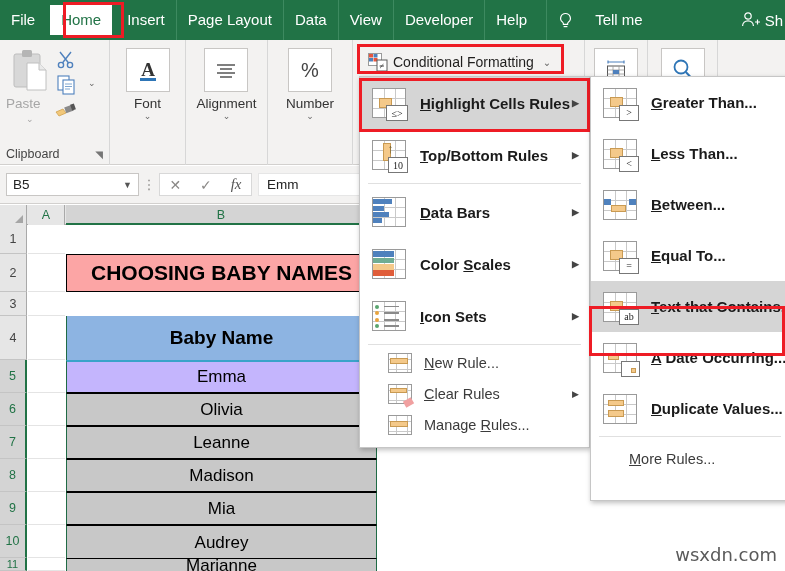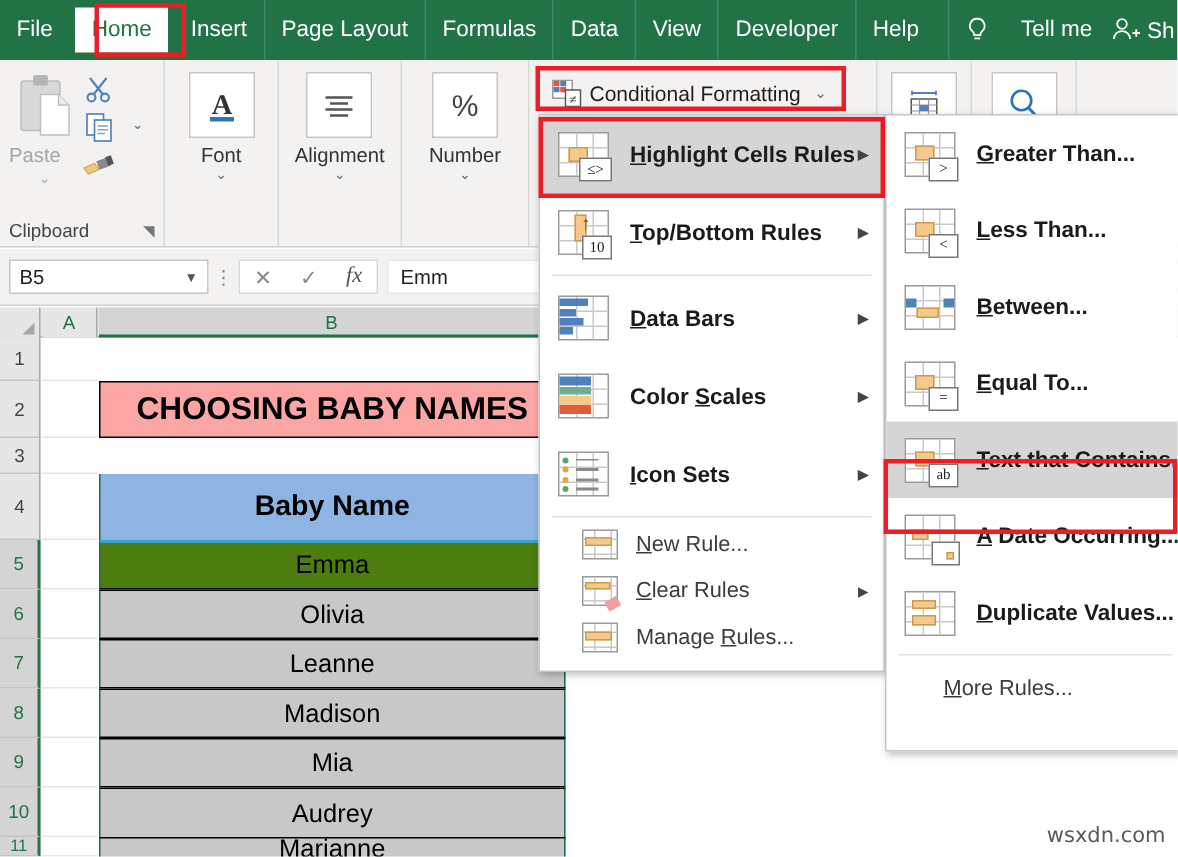--- a/index.html
+++ b/index.html
@@ -153,21 +153,21 @@
   }
   .hdr-cell {
     font-weight: bold; font-size: 19px; background: #8db4e2;
     border-left: 1.5px solid #1f6b45; border-right: 1.5px solid #1f6b45;
   }
   .data-cell {
     background: #c8c8c8; border-top: 1px solid #000; border-bottom: 1px solid #000;
     border-left: 1.5px solid #1f6b45; border-right: 1.5px solid #1f6b45;
   }
   .data-cell.active {
-    background: #4d7c0f; border-top: 2px solid #3aa3c9;
+    background: #c4b5fd; border-top: 2px solid #3aa3c9;
   }
 
   
   .cfmenu {
     position: absolute; left: 359px; top: 76px; width: 231px; height: 372px;
     background: #fff; border: 1px solid #c6c6c6;
     box-shadow: 1px 2px 5px rgba(0,0,0,.25);
   }
   .mi {
     position: relative; display: flex; align-items: center; height: 52px;
@@ -218,35 +218,34 @@
   .tile .badge {
     position: absolute; right: -2px; bottom: -3px; width: 20px; height: 16px;
     background: #fff; border: 1px solid #777; font-size: 10px; color: #222;
     display: flex; align-items: center; justify-content: center;
     font-family: "Liberation Serif", serif; font-weight: normal;
   }
   .tile .blu { position: absolute; background: #4f81bd; }
 
   .watermark {
     position: absolute; right: 8px; bottom: 6px;
-    font-size: 14px; color: #5a5a5a;
+    font-size: 18px; color: #5a5a5a;
     font-family: "DejaVu Sans", sans-serif;
   }
 </style>
 </head>
 <body>
 
 <div id="app">
 
   <div class="tabstrip">
     <div class="tab">File</div>
     <div class="tab active">Home</div>
     <div class="tab">Insert</div>
     <div class="tab sep">Page Layout</div>
-    <div class="tab sep">Formulas</div>
     <div class="tab sep">Data</div>
     <div class="tab sep">View</div>
     <div class="tab sep">Developer</div>
     <div class="tab sep">Help</div>
     <div class="tab sep tellme-bulb">
       <svg width="15" height="19" viewBox="0 0 15 19" style="vertical-align:middle">
         <path d="M7.5 1.5a4.8 4.8 0 0 1 3 8.6c-.6.5-.9 1-.9 1.7v.6H5.4v-.6c0-.7-.3-1.2-.9-1.7a4.8 4.8 0 0 1 3-8.6z" fill="none" stroke="#ffffff" stroke-width="1.2"></path>
         <rect x="5.6" y="14" width="3.8" height="1.2" fill="#ffffff"></rect>
       </svg>
     </div>

